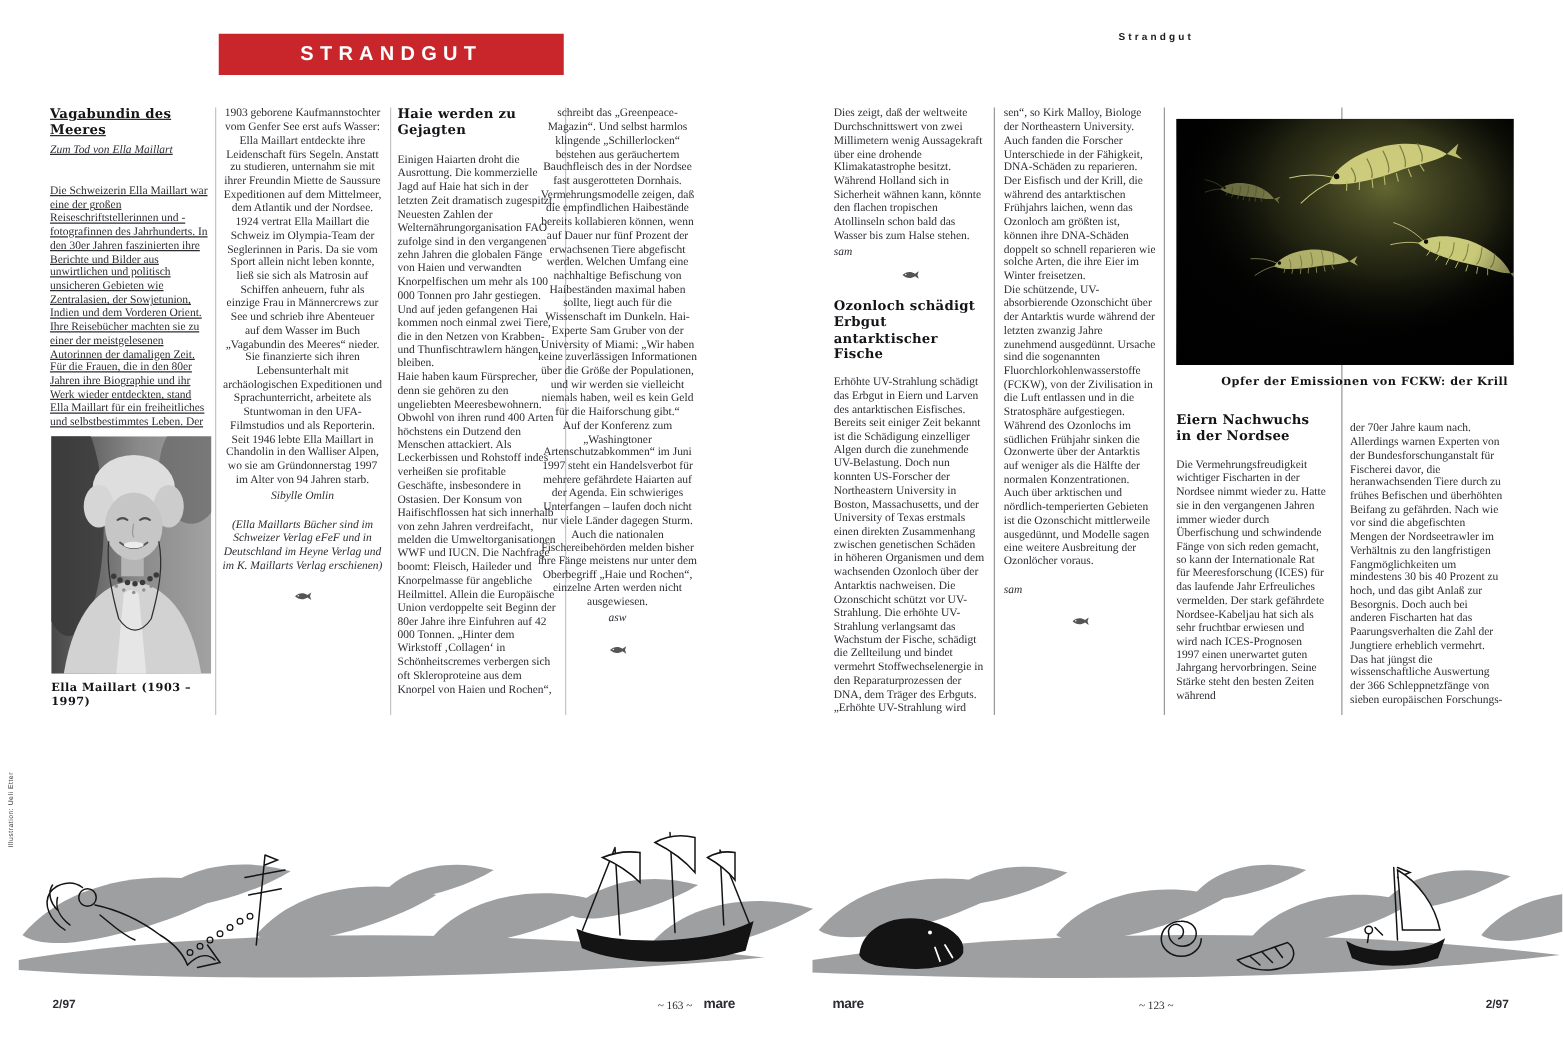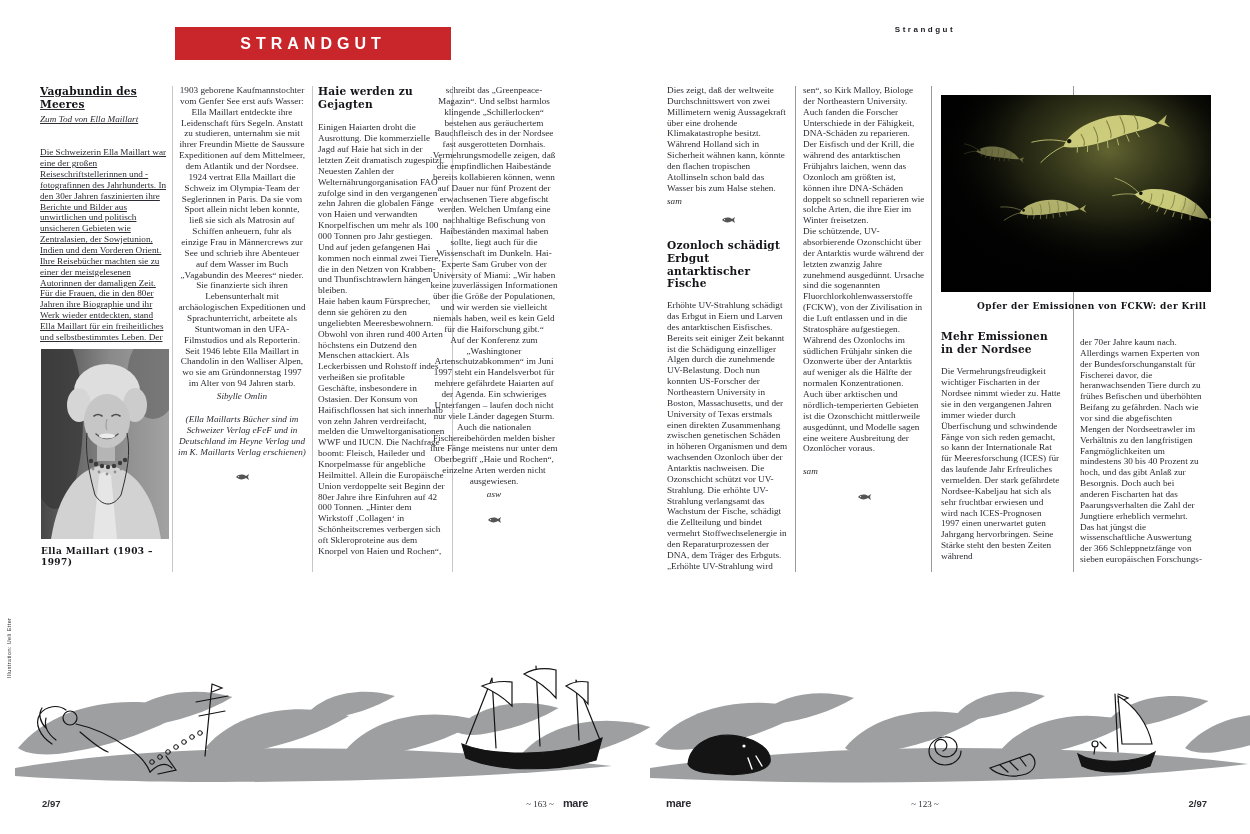--- a/index.html
+++ b/index.html
@@ -202,21 +202,21 @@
     <use href="#krill" transform="translate(120,42) rotate(-14)"></use>
     <use href="#krill" transform="translate(196,92) rotate(18) scale(0.8)"></use>
     <use href="#krill" transform="translate(78,112) rotate(-4) scale(0.62)" opacity="0.85"></use>
     <use href="#krill" transform="translate(36,52) rotate(10) scale(0.45)" opacity="0.5"></use>
     <rect width="270" height="197" fill="url(#vg)"></rect>
   </svg>
 </figure>
 <div class="abs caption" style="left:941px;top:301px;width:270px;margin-left:36px;">Opfer der Emissionen von FCKW: der Krill</div>
 
 <section class="abs col" style="left:941px;top:330px;width:120px;height:241px;">
-  <h2 class="art-title">Mehr Emissionen in der Nordsee</h2>
+  <h2 class="art-title">Eiern Nachwuchs in der Nordsee</h2>
   <div style="height:7px"></div>
   <p class="body">Die Vermehrungsfreudigkeit wichtiger Fischarten in der Nordsee nimmt wieder zu. Hatte sie in den vergangenen Jahren immer wieder durch Überfischung und schwindende Fänge von sich reden gemacht, so kann der Internationale Rat für Meeresforschung (ICES) für das laufende Jahr Erfreuliches vermelden. Der stark gefährdete Nordsee-Kabeljau hat sich als sehr fruchtbar erwiesen und wird nach ICES-Prognosen 1997 einen unerwartet guten Jahrgang hervorbringen. Seine Stärke steht den besten Zeiten während</p>
 </section>
 
 <section class="abs col" style="left:1080px;top:337px;width:122px;height:234px;">
   <p class="body">der 70er Jahre kaum nach. Allerdings warnen Experten von der Bundesforschunganstalt für Fischerei davor, die heranwachsenden Tiere durch zu frühes Befischen und überhöhten Beifang zu gefährden. Nach wie vor sind die abgefischten Mengen der Nordseetrawler im Verhältnis zu den langfristigen Fangmöglichkeiten um mindestens 30 bis 40 Prozent zu hoch, und das gibt Anlaß zur Besorgnis. Doch auch bei anderen Fischarten hat das Paarungsverhalten die Zahl der Jungtiere erheblich vermehrt. Das hat jüngst die wissenschaftliche Auswertung der 366 Schleppnetzfänge von sieben europäischen Forschungs-</p>
 </section>
 
 <div class="abs" style="left:0;top:636px;width:1250px;height:158px;">
   <svg width="1250" height="158" viewBox="0 0 1250 158">

